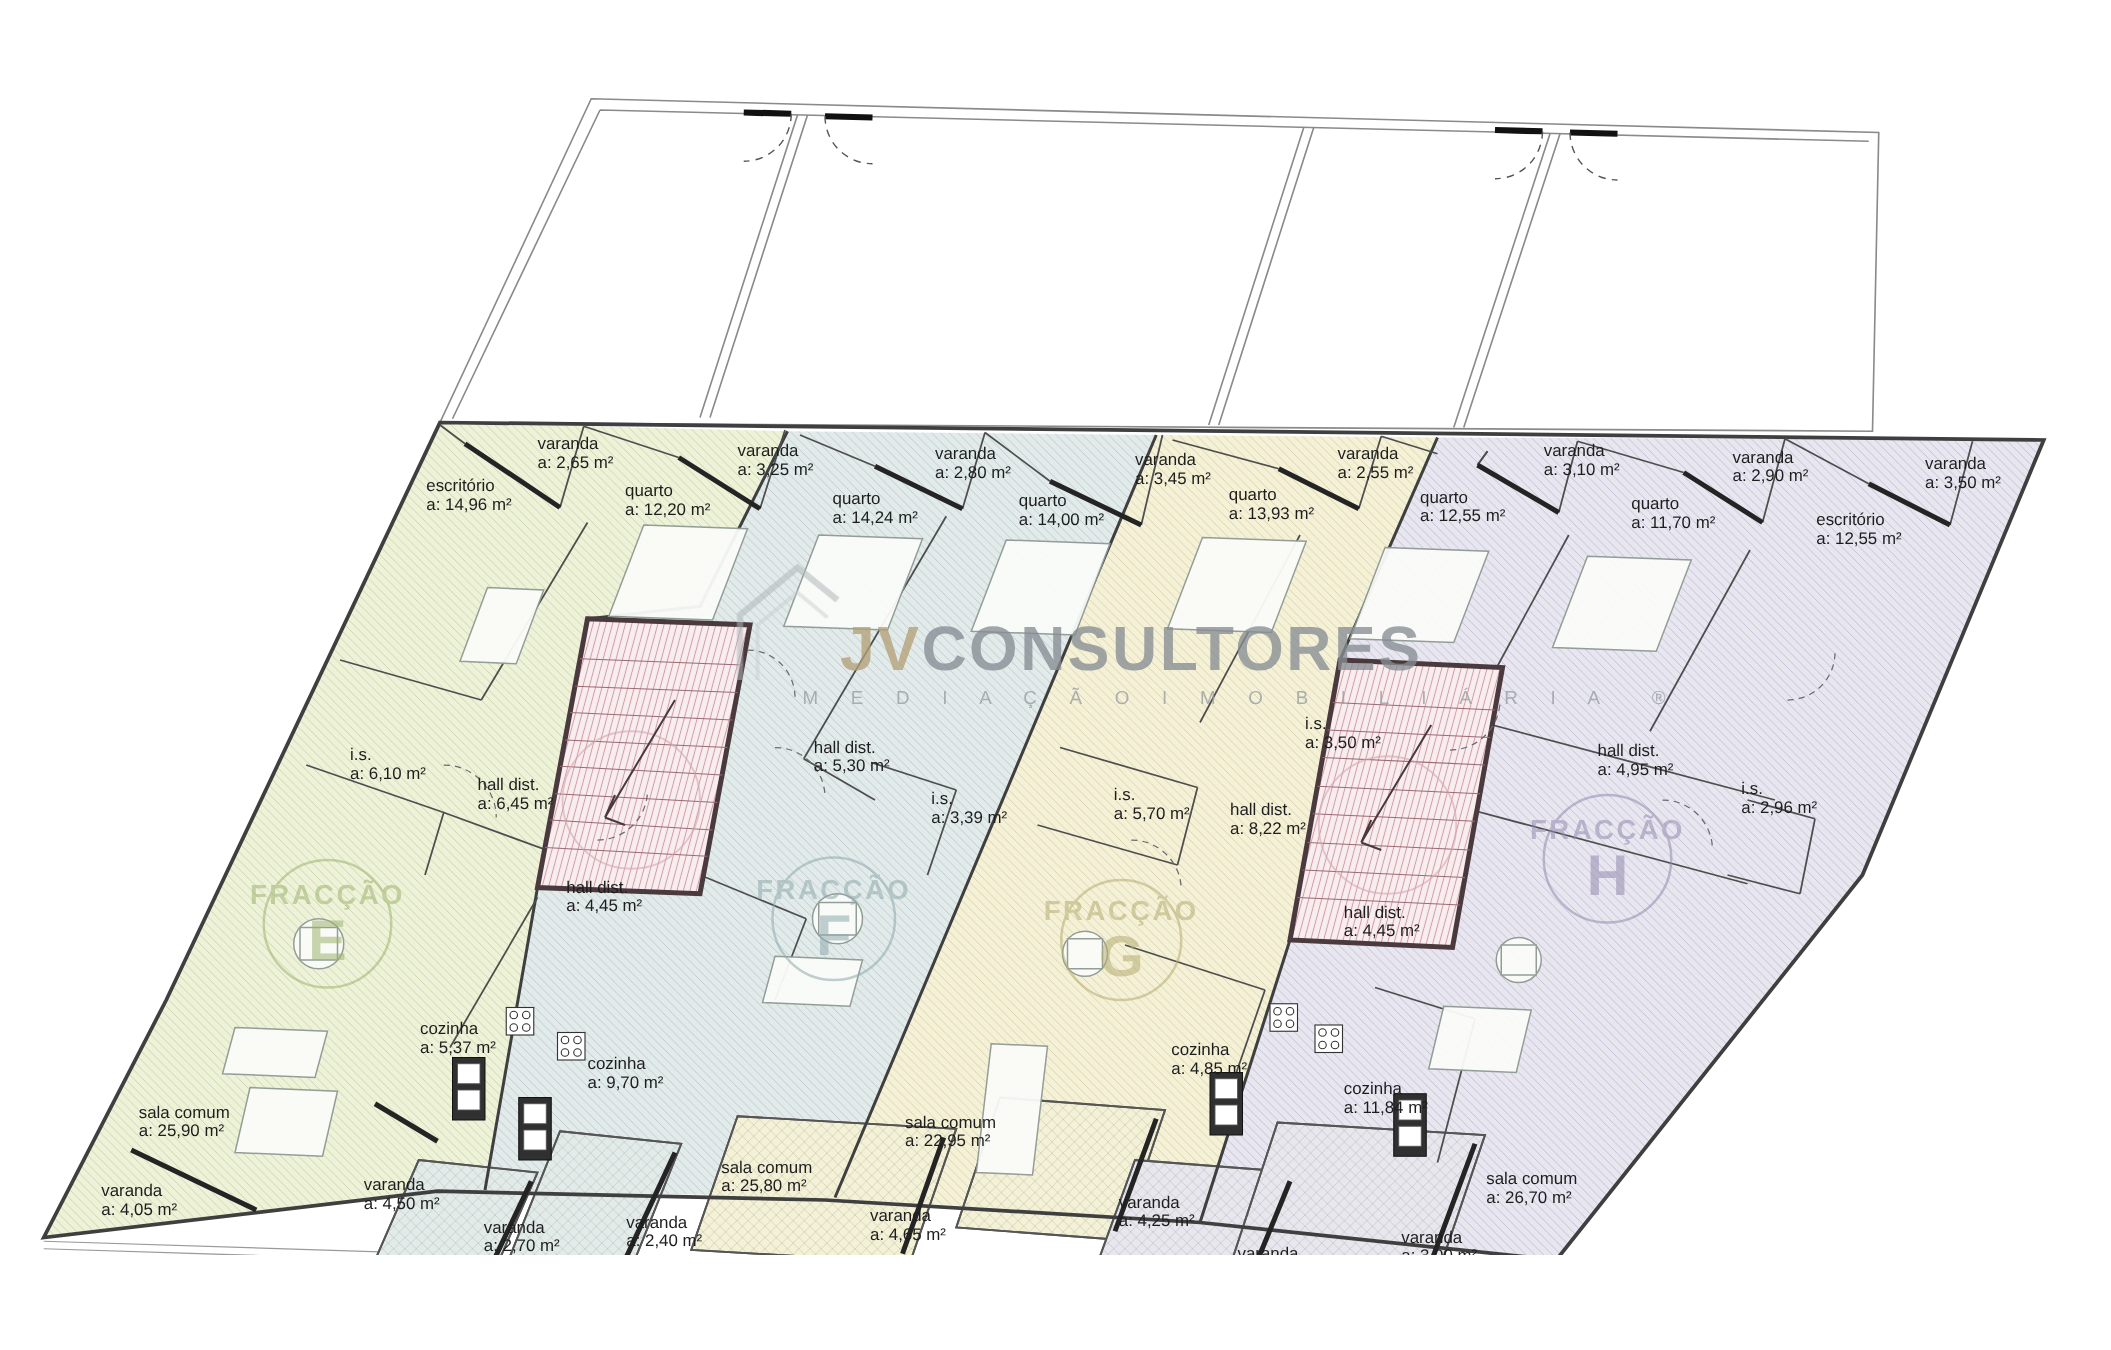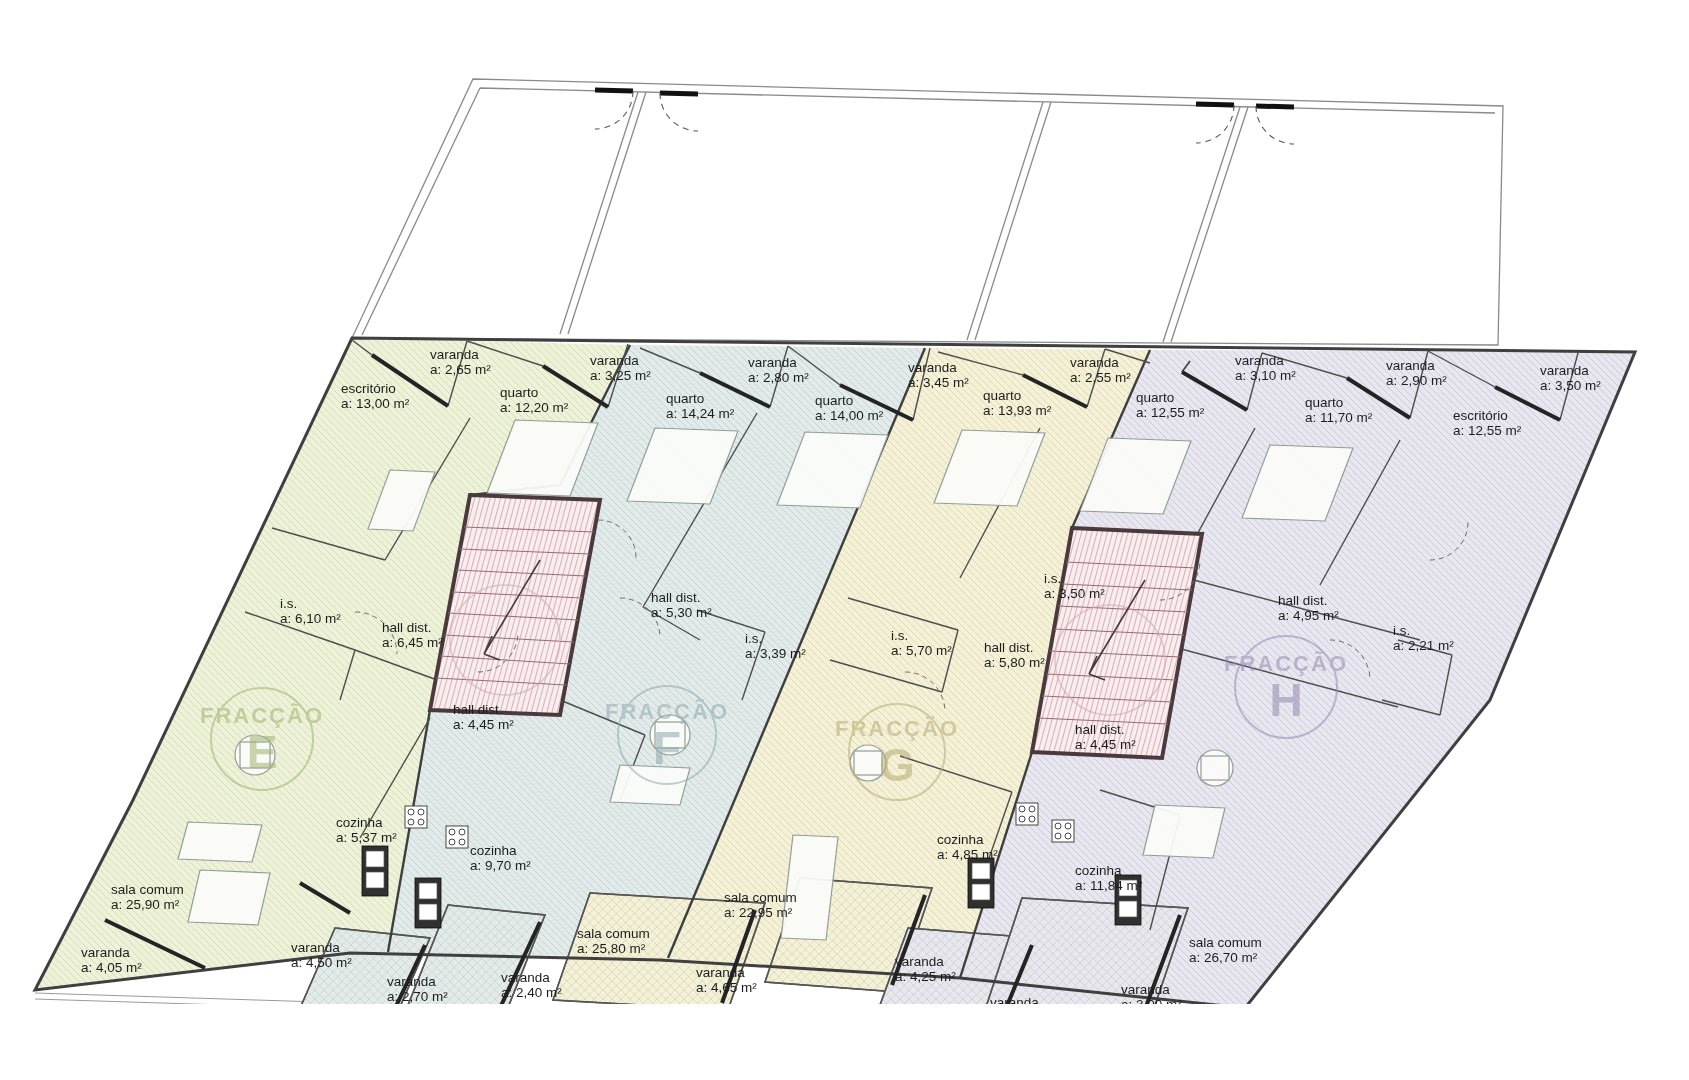--- a/index.html
+++ b/index.html
@@ -243,39 +243,39 @@
 
   <div id="room-labels">
       <div class="room-label" style="left: 430px; top: 347px;"><span>varanda</span><span class="area">a:  2,65 m²</span></div>
       <div class="room-label" style="left: 590px; top: 353px;"><span>varanda</span><span class="area">a:  3,25 m²</span></div>
       <div class="room-label" style="left: 748px; top: 355px;"><span>varanda</span><span class="area">a:  2,80 m²</span></div>
       <div class="room-label" style="left: 908px; top: 360px;"><span>varanda</span><span class="area">a:  3,45 m²</span></div>
       <div class="room-label" style="left: 1070px; top: 355px;"><span>varanda</span><span class="area">a:  2,55 m²</span></div>
       <div class="room-label" style="left: 1235px; top: 353px;"><span>varanda</span><span class="area">a:  3,10 m²</span></div>
       <div class="room-label" style="left: 1386px; top: 358px;"><span>varanda</span><span class="area">a:  2,90 m²</span></div>
       <div class="room-label" style="left: 1540px; top: 363px;"><span>varanda</span><span class="area">a:  3,50 m²</span></div>
-      <div class="room-label" style="left: 341px; top: 381px;"><span>escritório</span><span class="area">a:  13,00 m²</span></div>
+      <div class="room-label" style="left: 341px; top: 381px;"><span>escritório</span><span class="area">a:  14,96 m²</span></div>
       <div class="room-label" style="left: 500px; top: 385px;"><span>quarto</span><span class="area">a:  12,20 m²</span></div>
       <div class="room-label" style="left: 666px; top: 391px;"><span>quarto</span><span class="area">a:  14,24 m²</span></div>
       <div class="room-label" style="left: 815px; top: 393px;"><span>quarto</span><span class="area">a:  14,00 m²</span></div>
       <div class="room-label" style="left: 983px; top: 388px;"><span>quarto</span><span class="area">a:  13,93 m²</span></div>
       <div class="room-label" style="left: 1136px; top: 390px;"><span>quarto</span><span class="area">a:  12,55 m²</span></div>
       <div class="room-label" style="left: 1305px; top: 395px;"><span>quarto</span><span class="area">a:  11,70 m²</span></div>
       <div class="room-label" style="left: 1453px; top: 408px;"><span>escritório</span><span class="area">a:  12,55 m²</span></div>
       <div class="room-label" style="left: 280px; top: 596px;"><span>i.s.</span><span class="area">a:  6,10 m²</span></div>
       <div class="room-label" style="left: 382px; top: 620px;"><span>hall dist.</span><span class="area">a:  6,45 m²</span></div>
       <div class="room-label" style="left: 453px; top: 702px;"><span>hall dist.</span><span class="area">a:  4,45 m²</span></div>
       <div class="room-label" style="left: 651px; top: 590px;"><span>hall dist.</span><span class="area">a:  5,30 m²</span></div>
       <div class="room-label" style="left: 745px; top: 631px;"><span>i.s.</span><span class="area">a:  3,39 m²</span></div>
       <div class="room-label" style="left: 891px; top: 628px;"><span>i.s.</span><span class="area">a:  5,70 m²</span></div>
-      <div class="room-label" style="left: 984px; top: 640px;"><span>hall dist.</span><span class="area">a:  5,80 m²</span></div>
+      <div class="room-label" style="left: 984px; top: 640px;"><span>hall dist.</span><span class="area">a:  8,22 m²</span></div>
       <div class="room-label" style="left: 1044px; top: 571px;"><span>i.s.</span><span class="area">a:  3,50 m²</span></div>
       <div class="room-label" style="left: 1075px; top: 722px;"><span>hall dist.</span><span class="area">a:  4,45 m²</span></div>
       <div class="room-label" style="left: 1278px; top: 593px;"><span>hall dist.</span><span class="area">a:  4,95 m²</span></div>
-      <div class="room-label" style="left: 1393px; top: 623px;"><span>i.s.</span><span class="area">a:  2,21 m²</span></div>
+      <div class="room-label" style="left: 1393px; top: 623px;"><span>i.s.</span><span class="area">a:  2,96 m²</span></div>
       <div class="room-label" style="left: 336px; top: 815px;"><span>cozinha</span><span class="area">a:  5,37 m²</span></div>
       <div class="room-label" style="left: 111px; top: 882px;"><span>sala comum</span><span class="area">a:  25,90 m²</span></div>
       <div class="room-label" style="left: 81px; top: 945px;"><span>varanda</span><span class="area">a:  4,05 m²</span></div>
       <div class="room-label" style="left: 291px; top: 940px;"><span>varanda</span><span class="area">a:  4,50 m²</span></div>
       <div class="room-label" style="left: 387px; top: 974px;"><span>varanda</span><span class="area">a:  2,70 m²</span></div>
       <div class="room-label" style="left: 470px; top: 843px;"><span>cozinha</span><span class="area">a:  9,70 m²</span></div>
       <div class="room-label" style="left: 577px; top: 926px;"><span>sala comum</span><span class="area">a:  25,80 m²</span></div>
       <div class="room-label" style="left: 501px; top: 970px;"><span>varanda</span><span class="area">a:  2,40 m²</span></div>
       <div class="room-label" style="left: 724px; top: 890px;"><span>sala comum</span><span class="area">a:  22,95 m²</span></div>
       <div class="room-label" style="left: 696px; top: 965px;"><span>varanda</span><span class="area">a:  4,65 m²</span></div>
@@ -303,20 +303,28 @@
         <div class="fname">FRACÇÃO</div>
         <div class="fletter">G</div>
       </div>
       <div class="fraction-mark" style="color: rgb(148, 139, 177); left: 1216px; top: 651px; width: 140px;">
         <div class="ring" style="width: 100px; height: 100px;"></div>
         <div class="fname">FRACÇÃO</div>
         <div class="fletter">H</div>
       </div>
     </div>
 
+  <div id="brand-watermark">
+    <svg width="90" height="100" viewBox="0 0 90 100">
+      <path d="M6,96 L6,44 L52,6 L84,32" fill="none" stroke="#b0b6ba" stroke-width="5" opacity="0.7"></path>
+      <path d="M20,96 L20,52 L52,26 L76,46" fill="none" stroke="#c6cbce" stroke-width="3" opacity="0.6"></path>
+    </svg>
+    <div id="brand-text"><span class="jv">JV</span><span>CONSULTORES</span></div>
+    <div id="brand-sub"><span>M E D I A Ç Ã O   I M O B I L I Á R I A</span>&nbsp;&nbsp;<span>®</span></div>
+  </div>
 
   <div id="legend-box">
     <div id="legend-title">LEGENDA PISO 1:</div>
     <div class="legend-row">
       <div class="legend-swatch"></div>
       <div class="legend-text">
         <span>ÁREAS COMUNS</span>
         <span class="lg-area">a: 29,05 m²</span>
       </div>
     </div>

